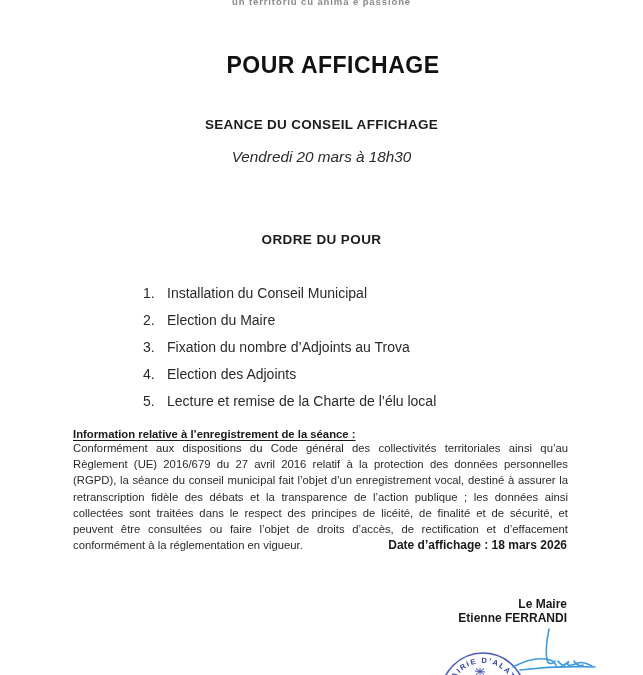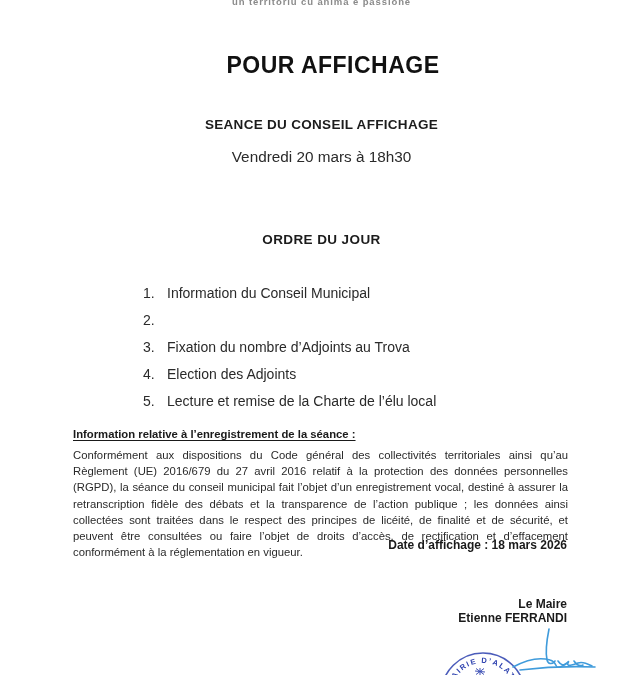--- a/index.html
+++ b/index.html
@@ -50,20 +50,21 @@
   }
   .meeting-when-where {
     position: absolute;
     top: 147px;
     left: 0;
     width: 100%;
     text-align: center;
     font-size: 15.3px;
     line-height: 20px;
     color: #2a2a2a;
+    font-style: italic;
   }
   .agenda-heading {
     position: absolute;
     top: 232px;
     left: 0;
     width: 100%;
     text-align: center;
     font-size: 13.5px;
     font-weight: bold;
     letter-spacing: 0.4px;
@@ -88,21 +89,21 @@
     position: absolute;
     top: 428px;
     left: 73px;
     width: 495px;
   }
   .notice-heading {
     font-size: 11.3px;
     font-weight: bold;
     text-decoration: underline;
     text-underline-offset: 2px;
-    margin-bottom: 7px;
+    margin-bottom: 0;
     color: #1a1a1a;
   }
   .notice-body {
     font-size: 11.3px;
     line-height: 16.2px;
     text-align: justify;
     color: #2a2a2a;
   }
   .posting-date {
     position: absolute;
@@ -141,29 +142,30 @@
   <div class="slogan">un territoriu cù anima è passione</div>
 
   <div class="main-title">POUR AFFICHAGE</div>
 
   <div class="meeting-heading">SEANCE DU CONSEIL AFFICHAGE</div>
 
   <div class="meeting-when-where">
     <div>Vendredi 20 mars à 18h30</div>
   </div>
 
-  <div class="agenda-heading">ORDRE DU JOUR</div>
+  <div class="agenda-heading">ORDRE DU POUR</div>
 
   <ol class="agenda-list">
     <li>
       <span class="num">1.</span>
-      <span>Information du Conseil Municipal</span>
+      <span>Installation du Conseil Municipal</span>
     </li>
     <li>
       <span class="num">2.</span>
+      <span>Election du Maire</span>
     </li>
     <li>
       <span class="num">3.</span>
       <span>Fixation du nombre d’Adjoints au Trova</span>
     </li>
     <li>
       <span class="num">4.</span>
       <span>Election des Adjoints</span>
     </li>
     <li>

